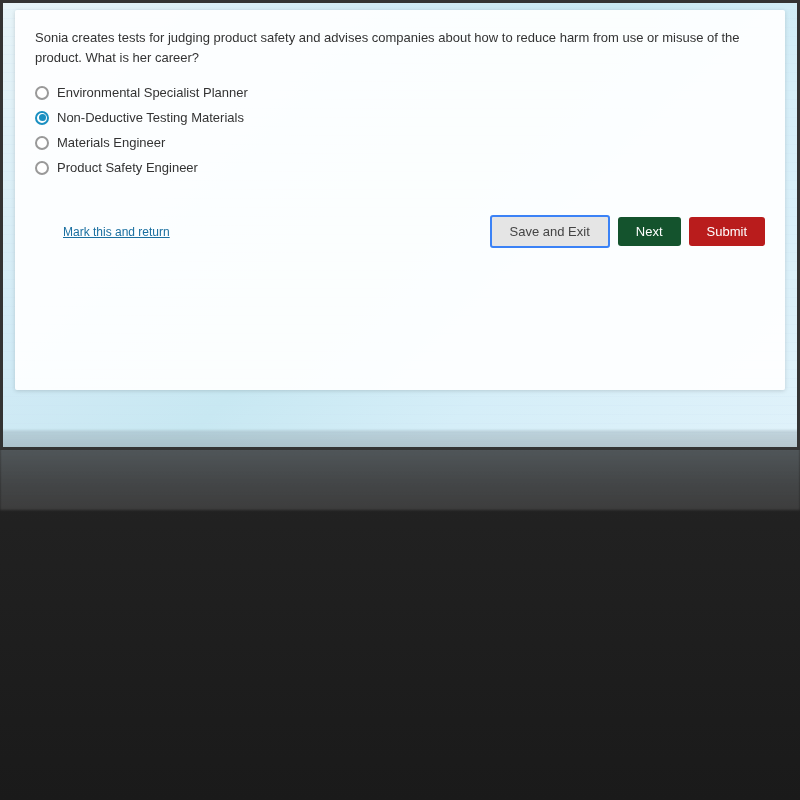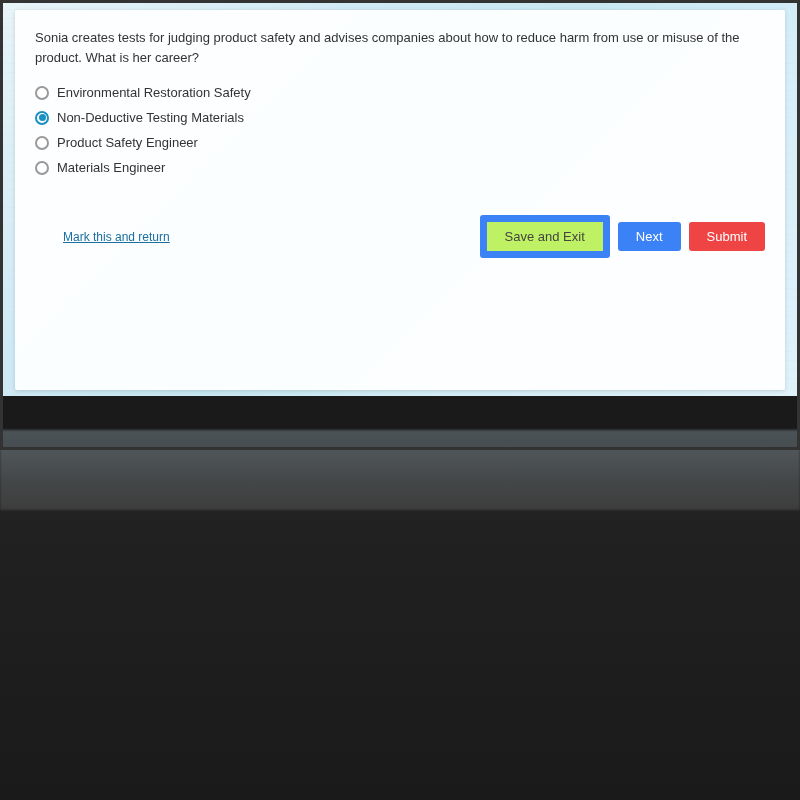--- a/index.html
+++ b/index.html
@@ -21,21 +21,21 @@
       width: 800px;
       height: 800px;
     }
 
     
     .screen {
       position: absolute;
       top: 0;
       left: 0;
       width: 800px;
-      height: 396px;
+      height: 450px;
       background: linear-gradient(135deg, #e8f4f8 0%, #d0eaf5 30%, #c8e8f2 50%, #d5eef8 70%, #e0f2fa 100%);
       overflow: hidden;
     }
 
     
     .screen::after {
       content: '';
       position: absolute;
       top: 0;
       left: 0;
@@ -135,33 +135,33 @@
     .btn {
       padding: 7px 18px;
       font-size: 13px;
       border: none;
       border-radius: 3px;
       cursor: pointer;
       font-weight: normal;
     }
 
     .btn-save {
-      background: #bef264;
+      background: #e5e5e5;
       color: #444;
-      border: 7px solid #3b82f6;
+      border: 2px solid #3b82f6;
     }
 
     .btn-next {
-      background: #3b82f6;
+      background: #14532d;
       color: white;
       border: none;
     }
 
     .btn-submit {
-      background: #ef4444;
+      background: #b91c1c;
       color: white;
       border: none;
     }
 
     
     .laptop-body {
       position: absolute;
       top: 450px;
       left: 0;
       width: 800px;
@@ -200,36 +200,36 @@
 
   <div class="screen">
     <div class="quiz-panel">
 
       <p class="question-text">Sonia creates tests for judging product safety and advises companies about how to reduce harm from use or misuse of the product. What is her career?</p>
 
       <ul class="options-list">
 
         <li class="option-item">
           <div class="radio-circle"></div>
-          <span>Environmental Restoration Safety</span>
+          <span>Environmental Specialist Planner</span>
         </li>
 
         <li class="option-item">
           <div class="radio-circle selected"></div>
           <span>Non-Deductive Testing Materials</span>
         </li>
 
         <li class="option-item">
           <div class="radio-circle"></div>
+          <span>Materials Engineer</span>
+        </li>
+
+        <li class="option-item">
+          <div class="radio-circle"></div>
           <span>Product Safety Engineer</span>
-        </li>
-
-        <li class="option-item">
-          <div class="radio-circle"></div>
-          <span>Materials Engineer</span>
         </li>
 
       </ul>
 
       <div class="footer-bar">
         <a class="mark-link">Mark this and return</a>
 
         <div class="button-group">
           <button class="btn btn-save">Save and Exit</button>
           <button class="btn btn-next">Next</button>

